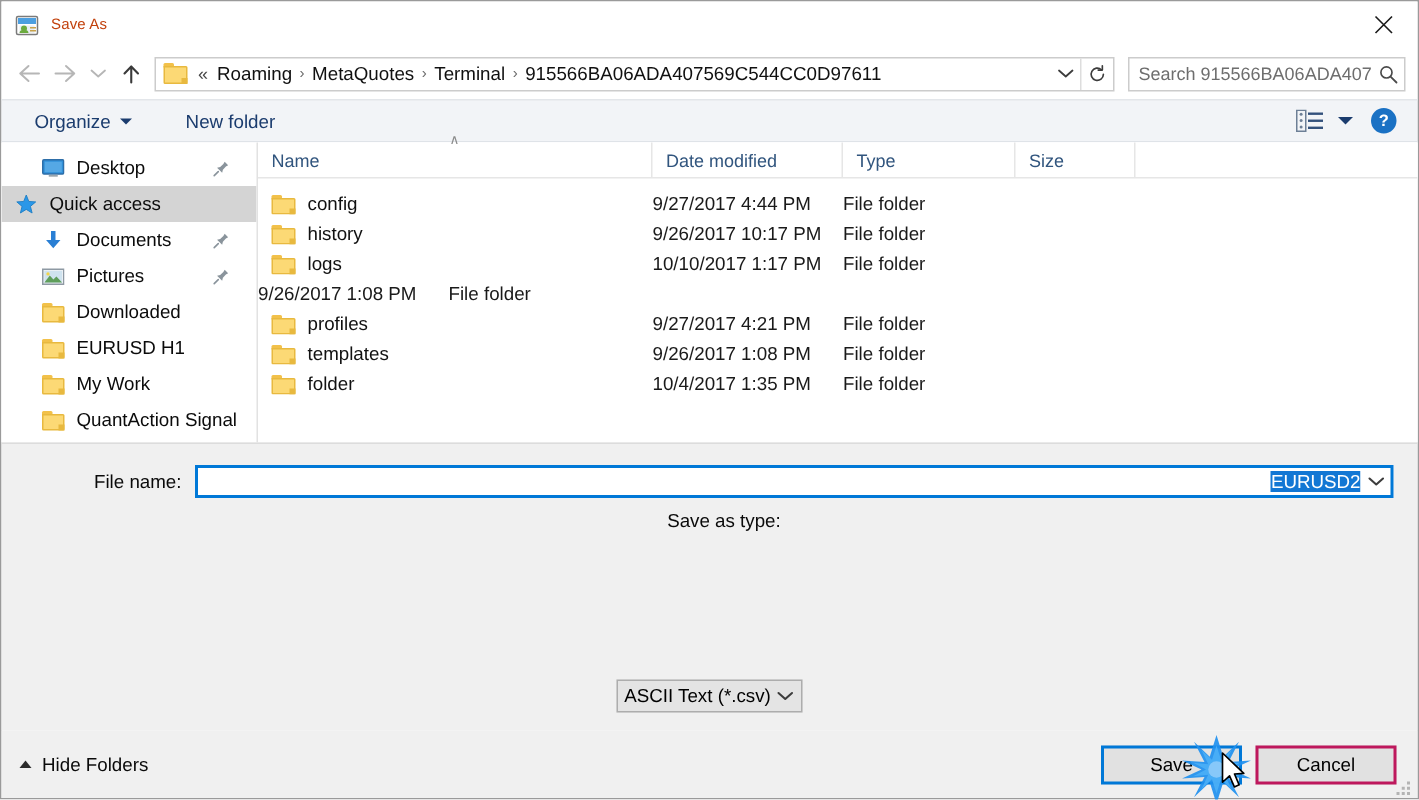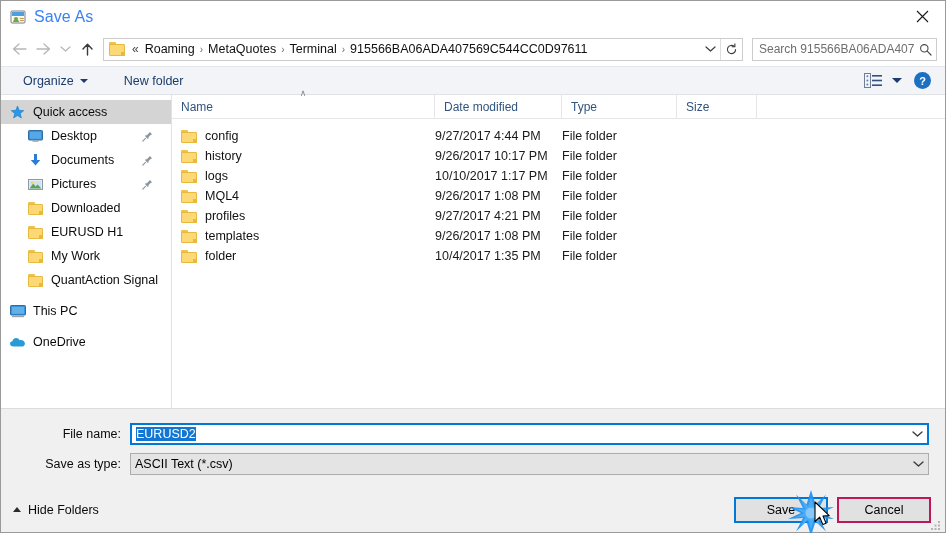--- a/index.html
+++ b/index.html
@@ -32,22 +32,22 @@
     padding-left: 9px;
     position: relative;
   }
   .title-icon {
     width: 16px; height: 16px;
     margin-right: 8px;
     position: relative;
     flex: 0 0 16px;
   }
   .title-text {
-    font-size: 16px;
-    color: #3b82f6;
+    font-size: 10px;
+    color: #c2410c;
     letter-spacing: .1px;
   }
   .close-btn {
     position: absolute;
     right: 0; top: 0;
     width: 46px; height: 30px;
     display: flex; align-items: center; justify-content: center;
   }
   .close-btn svg { display:block; }
 
@@ -318,20 +318,21 @@
     padding-right: 9px;
     font-size: 12.5px;
     color: #0a0a0a;
   }
   .combo {
     flex: 1 1 auto;
     height: 22px;
     display: flex;
     align-items: center;
     position: relative;
+    text-align: right;
   }
   .combo.filename {
     background: #ffffff;
     border: 2px solid #0078d7;
   }
   .combo.filetype {
     background: #e4e4e4;
     border: 1px solid #adadad;
   }
   .combo-val {
@@ -520,44 +521,44 @@
       </div>
       <div class="view-caret"></div>
       <div class="help-ico">?</div>
     </div>
   </div>
 
   <div class="body">
 
     <div class="sidebar">
 
-      <div class="nav-row selected">
-        <span class="nav-ico">
-          <svg width="15" height="15" viewBox="0 0 15 15">
-            <path d="M7.5 1 L9.2 5.3 L13.8 5.6 L10.3 8.6 L11.4 13 L7.5 10.6 L3.6 13 L4.7 8.6 L1.2 5.6 L5.8 5.3 Z" fill="#2a97e8" stroke="#1d7ec4" stroke-width=".6"></path>
-          </svg>
-        </span>
-        <span class="nav-label">Quick access</span>
-      </div>
-
       <div class="nav-row indent1">
         <span class="nav-ico">
           <svg width="15" height="14" viewBox="0 0 15 14">
             <rect x="0.5" y="1.5" width="14" height="9.5" rx="0.8" fill="#2f8fd8" stroke="#2e6ea8"></rect>
             <rect x="1.8" y="2.8" width="11.4" height="7" fill="#55a8e5"></rect>
             <rect x="4.5" y="11.5" width="6" height="1.3" fill="#9aa5ad"></rect>
           </svg>
         </span>
         <span class="nav-label">Desktop</span>
         <span class="pin">
           <svg width="11" height="11" viewBox="0 0 11 11">
             <path d="M7.8 0.9 L10.1 3.2 L8.6 4 L6.6 6.1 L6.1 8.2 L2.7 4.8 L4.8 4.3 L6.9 2.3 Z" fill="#8a949c"></path>
             <path d="M3.5 7.4 L0.8 10.1" stroke="#8a949c" stroke-width="1.1" stroke-linecap="round"></path>
           </svg>
         </span>
+      </div>
+
+      <div class="nav-row selected">
+        <span class="nav-ico">
+          <svg width="15" height="15" viewBox="0 0 15 15">
+            <path d="M7.5 1 L9.2 5.3 L13.8 5.6 L10.3 8.6 L11.4 13 L7.5 10.6 L3.6 13 L4.7 8.6 L1.2 5.6 L5.8 5.3 Z" fill="#2a97e8" stroke="#1d7ec4" stroke-width=".6"></path>
+          </svg>
+        </span>
+        <span class="nav-label">Quick access</span>
       </div>
 
       <div class="nav-row indent1">
         <span class="nav-ico">
           <svg width="15" height="14" viewBox="0 0 15 14">
             <path d="M6 1 H9 V7 H12.3 L7.5 12.5 L2.7 7 H6 Z" fill="#2a7fd4"></path>
           </svg>
         </span>
         <span class="nav-label">Documents</span>
         <span class="pin">
@@ -706,30 +707,20 @@
                 </span>
             </span>
             <span>logs</span>
           </div>
           <div class="fc c-date">10/10/2017 1:17 PM</div>
           <div class="fc c-type">File folder</div>
           <div class="fc c-size"></div>
         </div>
 
         <div class="frow">
-          <div class="fc c-name">
-            <span class="folder-ico">
-              <span class="fgl">
-                  <span class="tab"></span>
-                  <span class="bdy"></span>
-                  <span class="fold"></span>
-                </span>
-            </span>
-            <span>MQL4</span>
-          </div>
           <div class="fc c-date">9/26/2017 1:08 PM</div>
           <div class="fc c-type">File folder</div>
           <div class="fc c-size"></div>
         </div>
 
         <div class="frow">
           <div class="fc c-name">
             <span class="folder-ico">
               <span class="fgl">
                   <span class="tab"></span>
@@ -785,21 +776,21 @@
       <div class="formlabel">File name:</div>
       <div class="combo filename">
         <div class="combo-val"><span class="sel">EURUSD2</span></div>
         <div class="combo-caret">
           <svg width="11" height="8" viewBox="0 0 11 8">
             <path d="M1 2 L5.5 6 L10 2" stroke="#3d3d3d" stroke-width="1.4" fill="none" stroke-linecap="round" stroke-linejoin="round"></path>
           </svg>
         </div>
       </div>
     </div>
-    <div class="formrow" style="margin-bottom:2px;">
+    <div class="formrow" style="margin-bottom:2px;flex-direction:column;">
       <div class="formlabel">Save as type:</div>
       <div class="combo filetype">
         <div class="combo-val">ASCII Text (*.csv)</div>
         <div class="combo-caret">
           <svg width="11" height="8" viewBox="0 0 11 8">
             <path d="M1 2 L5.5 6 L10 2" stroke="#3d3d3d" stroke-width="1.4" fill="none" stroke-linecap="round" stroke-linejoin="round"></path>
           </svg>
         </div>
       </div>
     </div>

